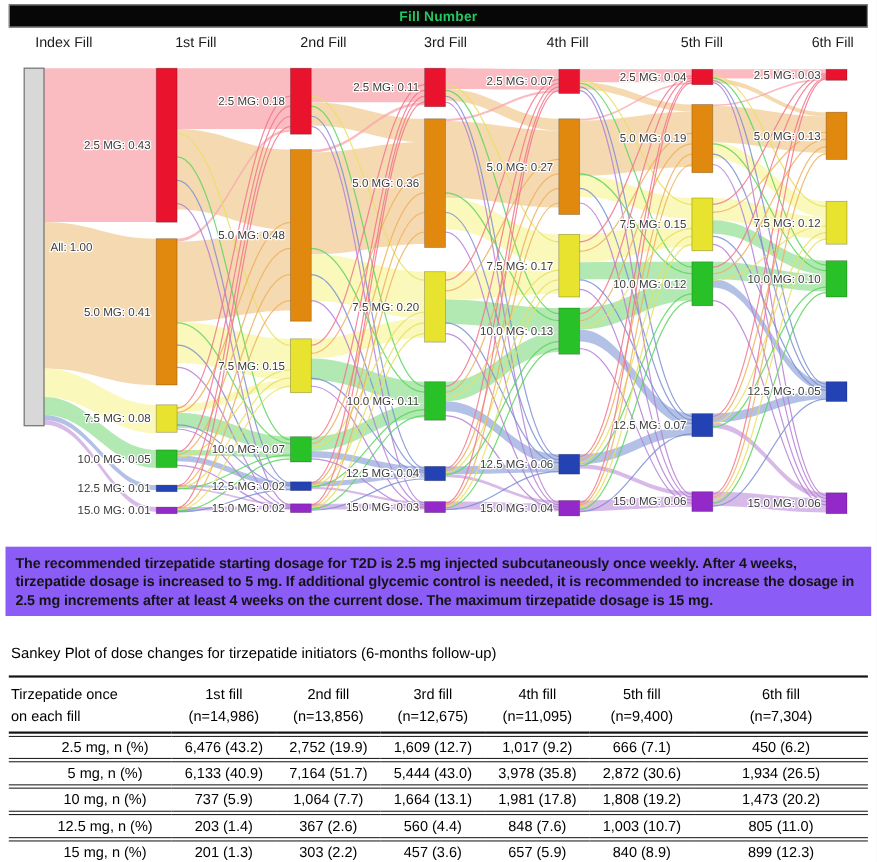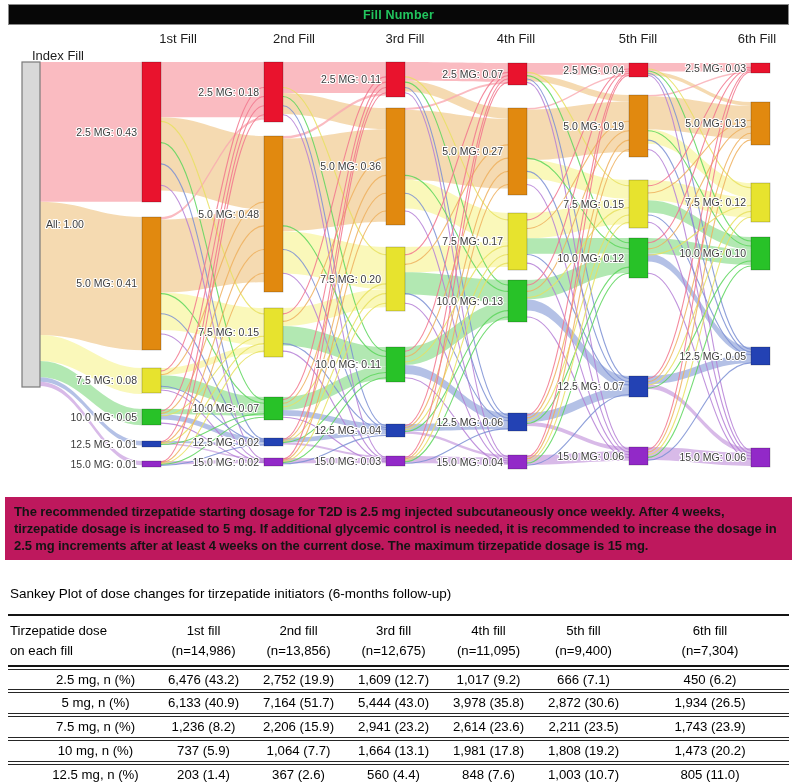--- a/index.html
+++ b/index.html
@@ -14,21 +14,21 @@
   .fillbar span{color:#22c55e;font-size:12.5px;font-weight:bold;letter-spacing:.2px;}
   .collabel{
     position:absolute;top:31px;transform:translateX(-50%);font-size:13px;color:#1c1c1c;
     white-space:nowrap;z-index:3;
   }
   #sankey{position:absolute;top:0;left:0;z-index:1;}
   #sankey text{font-family:"Liberation Sans",sans-serif;font-size:10.5px;fill:#3c3c3c;
     paint-order:stroke;stroke:#ffffff;stroke-width:2.2px;stroke-linejoin:round;}
   .note{
     position:absolute;top:497px;left:5px;width:787px;height:63px;box-sizing:border-box;
-    background:#be185d;color:#141414;font-size:13px;font-weight:bold;line-height:1.32;
+    background:#8b5cf6;color:#141414;font-size:13px;font-weight:bold;line-height:1.32;
     padding:6px 9px;letter-spacing:-0.1px;z-index:2;
   }
   .tablewrap{position:absolute;top:584px;left:8px;width:781px;z-index:2;color:#000;}
   .tbl-title{font-size:13.5px;padding:2px 0 13px 2px;border-bottom:2px solid #141414;}
   table.dose{width:781px;border-collapse:separate;border-spacing:0 2px;table-layout:fixed;}
   table.dose th{
     font-weight:normal;font-size:13.2px;text-align:center;padding:3px 0 4px 0;
     border-bottom:2px solid #141414;line-height:1.5;
   }
   table.dose th:first-child{text-align:left;padding-left:2px;}
@@ -41,21 +41,21 @@
 </head>
 <body>
 
 <div id="app">
 
   <div class="fillbar">
     <span>Fill Number</span>
   </div>
 
   <div id="colLabels">
-      <div class="collabel" style="left: 58px; margin-top: 17px;">Index Fill</div>
+      <div class="collabel" style="left: 58px;">Index Fill</div>
       <div class="collabel" style="left: 178px;">1st Fill</div>
       <div class="collabel" style="left: 294px;">2nd Fill</div>
       <div class="collabel" style="left: 405px;">3rd Fill</div>
       <div class="collabel" style="left: 516px;">4th Fill</div>
       <div class="collabel" style="left: 638px;">5th Fill</div>
       <div class="collabel" style="left: 757px;">6th Fill</div>
     </div>
 
   <svg id="sankey" width="797" height="492" viewBox="0 0 797 492" xmlns="http://www.w3.org/2000/svg">
       <g>
@@ -338,21 +338,21 @@
           <col style="width:95px">
           <col style="width:95px">
         <col style="width:95px">
           <col style="width:95px">
           <col style="width:95px">
           <col style="width:158px">
       </colgroup>
       <thead id="thead">
           <tr>
             <th>
-              <div>Tirzepatide dose</div>
+              <div>Tirzepatide once</div>
               <div>on each fill</div>
             </th>
             <th>
               <div>1st fill</div>
               <div>(n=14,986)</div>
             </th>
             <th>
               <div>2nd fill</div>
               <div>(n=13,856)</div>
             </th>
@@ -387,29 +387,20 @@
           <tr>
             <td>5 mg, n (%)</td>
             <td>6,133 (40.9)</td>
             <td>7,164 (51.7)</td>
             <td>5,444 (43.0)</td>
             <td>3,978 (35.8)</td>
             <td>2,872 (30.6)</td>
             <td>1,934 (26.5)</td>
           </tr>
           <tr>
-            <td>7.5 mg, n (%)</td>
-            <td>1,236 (8.2)</td>
-            <td>2,206 (15.9)</td>
-            <td>2,941 (23.2)</td>
-            <td>2,614 (23.6)</td>
-            <td>2,211 (23.5)</td>
-            <td>1,743 (23.9)</td>
-          </tr>
-          <tr>
             <td>10 mg, n (%)</td>
             <td>737 (5.9)</td>
             <td>1,064 (7.7)</td>
             <td>1,664 (13.1)</td>
             <td>1,981 (17.8)</td>
             <td>1,808 (19.2)</td>
             <td>1,473 (20.2)</td>
           </tr>
           <tr>
             <td>12.5 mg, n (%)</td>

